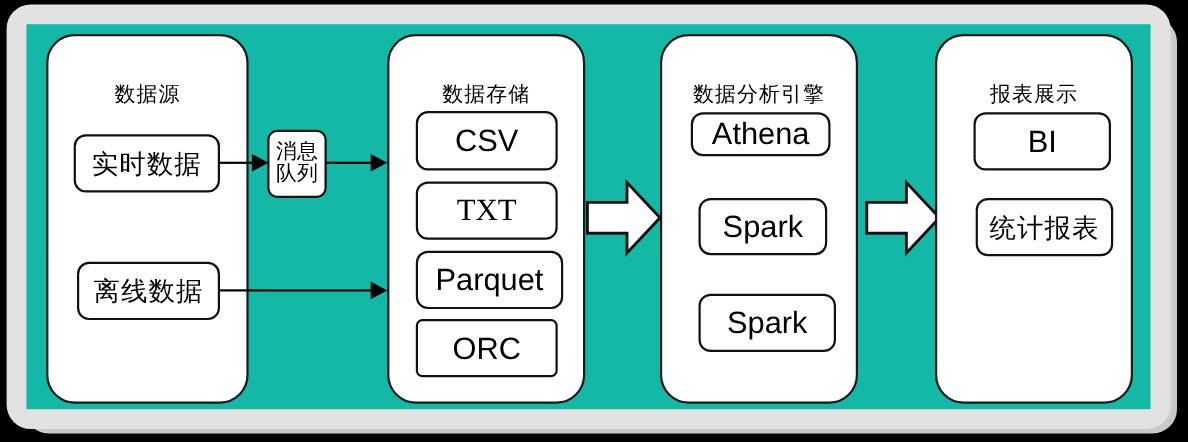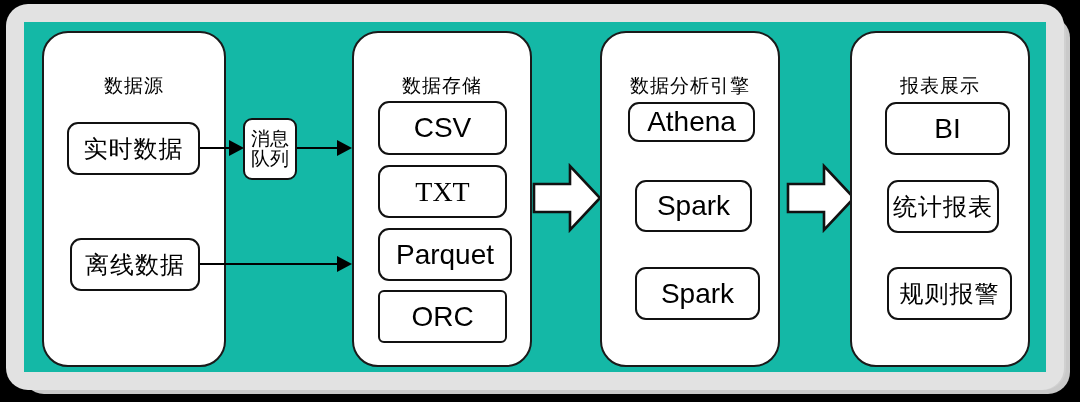--- a/index.html
+++ b/index.html
@@ -130,17 +130,16 @@
     <div class="blockarrow" style="left:762px;top:140px;">
       <svg width="70" height="72" viewBox="0 0 70 72">
         <polygon points="2,22 38,22 38,4 68,36 38,68 38,50 2,50" fill="#ffffff" stroke="#111111" stroke-width="2.6" stroke-linejoin="miter"></polygon>
       </svg>
     </div>
 
     <div class="panel" style="left:826px;top:9px;width:180px;height:336px;">
       <div class="panel-title" style="top:40px;">报表展示</div>
     </div>
     <div class="box" style="left:861px;top:80px;width:125px;height:53px;">BI</div>
-    <div class="box cn" style="left:863px;top:158px;width:112px;height:53px;text-align:right;">统计报表</div>
-    <div class="box cn" style="left:863px;top:245px;width:125px;height:53px;">规则报警</div>
+    <div class="box cn" style="left:863px;top:158px;width:125px;height:53px;text-align:right;">统计报表</div>
 
   </div>
 </div>
 
 </body></html>

